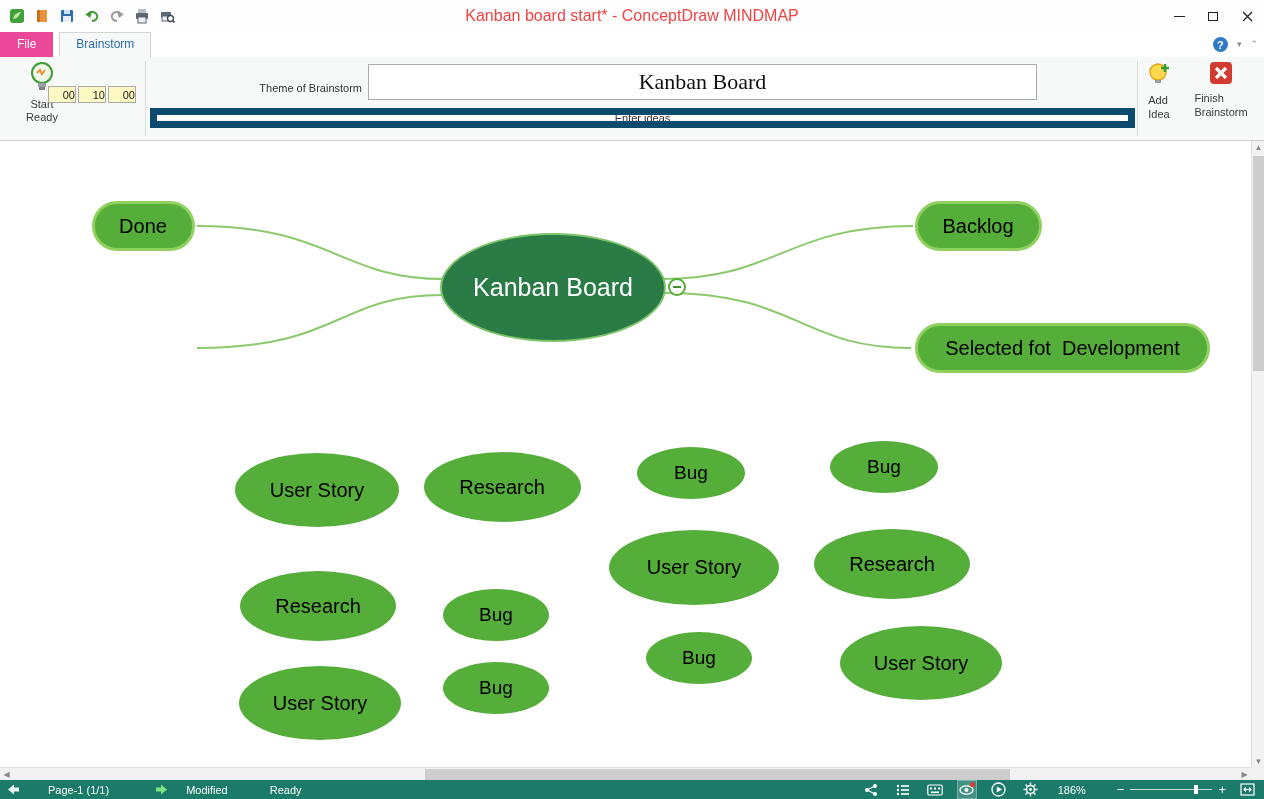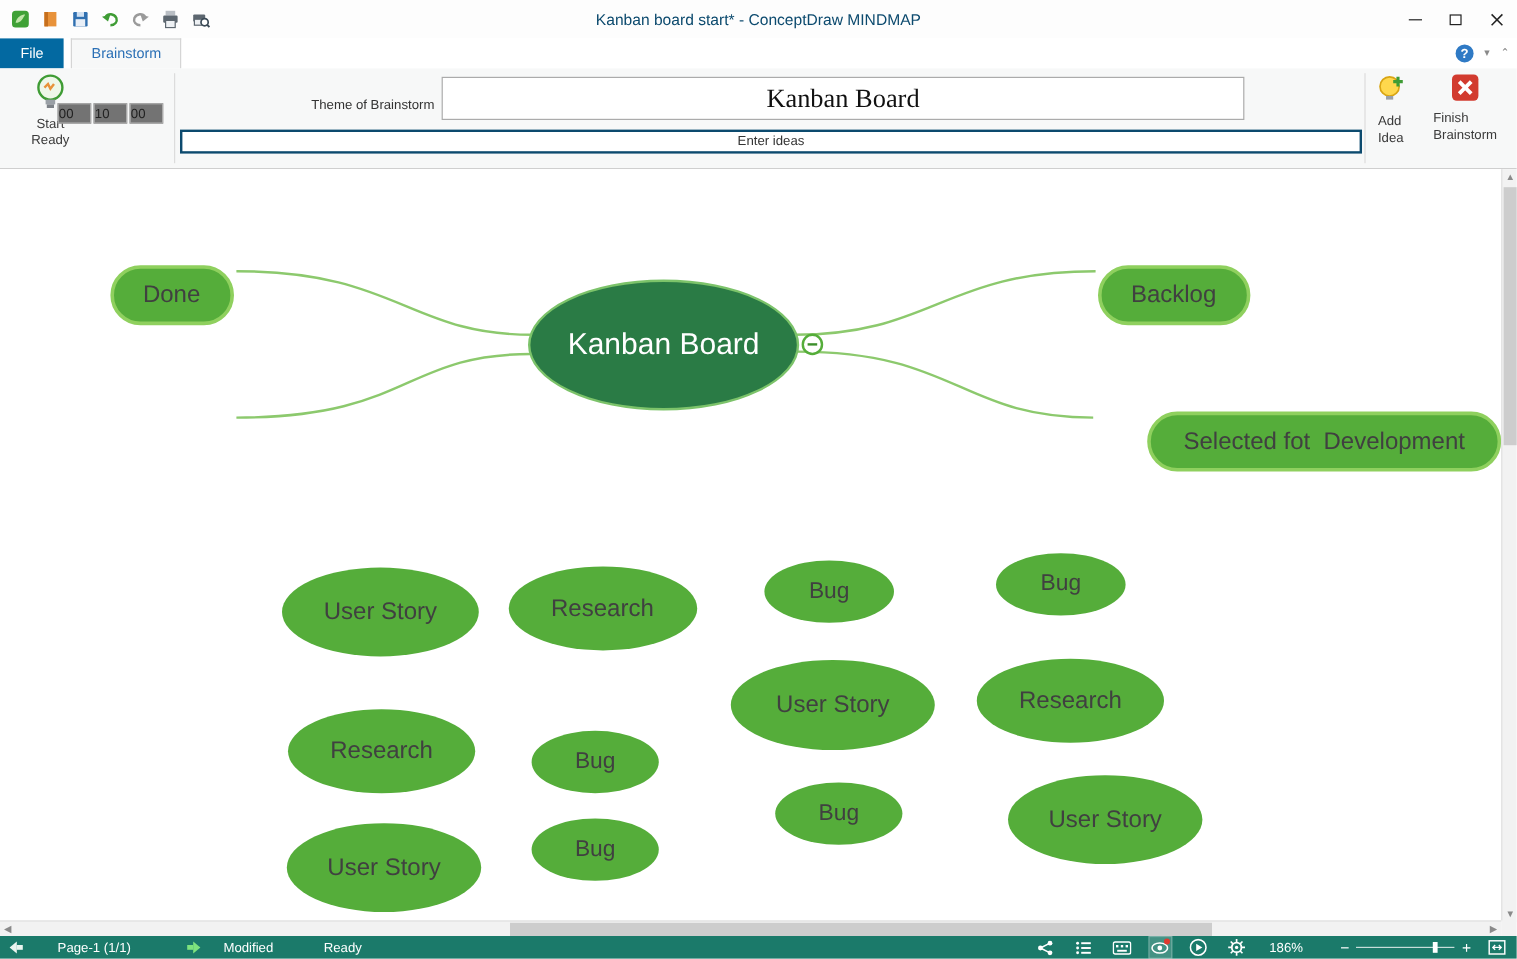--- a/index.html
+++ b/index.html
@@ -4,61 +4,61 @@
 <style>
   * { box-sizing: border-box; margin: 0; padding: 0; }
   html,body { width:1264px; height:799px; overflow:hidden; background:#fff;
               font-family:"Liberation Sans", sans-serif; }
   .app { width:1264px; height:799px; display:flex; flex-direction:column; position:relative; }
 
   
   .titlebar { height:32px; background:#fdfdfd; position:relative; display:flex; align-items:center; }
   .qat { display:flex; align-items:center; gap:7px; padding-left:8px; }
   .qicon { width:18px; height:18px; display:flex; align-items:center; justify-content:center; }
-  .title { position:absolute; left:50%; transform:translateX(-50%); font-size:13px; color:#0c4a6e; white-space:nowrap; }
+  .title { position:absolute; left:50%; transform:translateX(-50%); font-size:16px; color:#ef4444; white-space:nowrap; }
   .wctrls { margin-left:auto; display:flex; }
   .wbtn { width:34px; height:28px; display:flex; align-items:center; justify-content:center; color:#222; }
   .minline { width:11px; height:1px; background:#222; display:block; }
   .maxbox { width:10px; height:9px; border:1px solid #222; display:block; }
 
   
   .tabrow { height:25px; background:#ffffff; display:flex; align-items:flex-end; position:relative; }
   .tab { font-size:12px; padding:4px 16px 5px; cursor:default; }
-  .tab.file { background:#0369a1; color:#fff; margin-left:0; padding:5px 17px 6px; }
+  .tab.file { background:#ec4899; color:#fff; margin-left:0; padding:5px 17px 6px; }
   .tab.active { background:#f7f8f8; color:#2a6fb5; border:1px solid #d5d5d5; border-bottom:none; margin-left:6px; padding:4px 16px 6px; }
   .tabrow-right { position:absolute; right:6px; top:5px; display:flex; align-items:center; gap:9px; }
   .helpq { width:15px; height:15px; border-radius:50%; background:#2f7ac5; color:#fff; font-size:11px; font-weight:bold;
            display:flex; align-items:center; justify-content:center; }
   .caret { color:#8a8a8a; font-size:9px; line-height:1; }
 
   
   .ribbon { height:84px; background:#f7f8f8; border-bottom:1px solid #cfcfcf; position:relative; }
   .rdiv { position:absolute; top:4px; bottom:4px; width:1px; background:#dcdcdc; }
   .timerbtn { position:absolute; left:24px; top:4px; width:36px; height:68px; display:flex; flex-direction:column;
               align-items:center; gap:2px; background:none; border:none; }
   .timerlabel { font-size:11px; color:#3a3a3a; line-height:1.2; text-align:center; }
   .timefields { position:absolute; left:48px; top:29px; display:flex; gap:2px; }
-  .timefield { width:28px; height:17px; font-size:11px; text-align:left; border:1px solid #ababab; background:#737373; color:#222;
+  .timefield { width:28px; height:17px; font-size:11px; text-align:right; border:1px solid #ababab; background:#fef9c3; color:#222;
                font-family:"Liberation Sans",sans-serif; }
   .themelabel { position:absolute; left:200px; top:25px; width:162px; text-align:right; font-size:11px; color:#333; }
   .themeinput { position:absolute; left:368px; top:7px; width:669px; height:36px; border:1px solid #ababab; background:#fff;
                 font-family:"Liberation Serif", serif; font-size:22px; text-align:center; color:#111; }
-  .ideasinput { position:absolute; left:150px; top:51px; width:985px; height:20px; border:2px solid #0c4a6e; background:#fff;
+  .ideasinput { position:absolute; left:150px; top:51px; width:985px; height:20px; border:7px solid #0c4a6e; background:#fff;
                 font-size:11px; text-align:center; color:#222; font-family:"Liberation Sans",sans-serif; }
   .ideasinput::placeholder { color:#333; opacity:1; }
   .bigbtn { position:absolute; top:4px; display:flex; flex-direction:column; align-items:center; gap:3px;
             background:none; border:none; font-size:11px; color:#3a3a3a; line-height:1.25; }
   .bigbtn .blabel { text-align:left; }
 
   
   .workspace { flex:1; position:relative; background:#fff; }
   .canvas { position:absolute; left:0; top:0; width:1251px; height:627px; background:#fff; overflow:hidden; }
   .connlayer { position:absolute; left:0; top:0; }
   .connlayer path { fill:none; stroke:#8cc96d; stroke-width:2; }
-  .node { position:absolute; display:flex; align-items:center; justify-content:center; color:#404040; white-space:pre;margin-top:20px; }
+  .node { position:absolute; display:flex; align-items:center; justify-content:center; color:#000000; white-space:pre; }
   .ellipse { background:#55ad3a; border-radius:50%; }
   .rectnode { background:#55ad3a; border:3px solid #8fd05e; border-radius:25px; }
   .center-node { position:absolute; left:440px; top:92px; width:226px; height:109px; background:#2a7b45;
                  border:2px solid #7cc36a; border-radius:50%; display:flex; align-items:center; justify-content:center;
                  color:#fff; font-size:25px; }
   .collapse { position:absolute; left:668px; top:137px; width:18px; height:18px; border-radius:50%; background:#fff;
               border:2px solid #55ad3a; display:flex; align-items:center; justify-content:center; }
   .collapse .minus { width:8px; height:2px; background:#3d8f2c; }
 
   
@@ -216,21 +216,21 @@
           <path d="M662,138 C778,138 786,85 913,85"></path>
           <path d="M664,152 C798,152 800,207 911,207"></path>
         </svg>
       <div class="center-node">Kanban Board</div>
       <div class="collapse">
           <span class="minus"></span>
         </div>
 
     <div class="node rectnode" style="left: 91.5px; top: 60px; width: 103px; height: 50px; font-size: 20px;">Done</div>
         <div class="node rectnode" style="left: 914.5px; top: 60px; width: 127px; height: 50px; font-size: 20px;">Backlog</div>
-        <div class="node rectnode" style="left: 956px; top: 182px; width: 295px; height: 50px; font-size: 20px;">Selected fot  Development</div>
+        <div class="node rectnode" style="left: 915px; top: 182px; width: 295px; height: 50px; font-size: 20px;">Selected fot  Development</div>
         <div class="node ellipse" style="left: 235px; top: 312px; width: 164px; height: 74px; font-size: 20px;">User Story</div>
         <div class="node ellipse" style="left: 423.5px; top: 311px; width: 157px; height: 70px; font-size: 20px;">Research</div>
         <div class="node ellipse" style="left: 637px; top: 306px; width: 108px; height: 52px; font-size: 19px;">Bug</div>
         <div class="node ellipse" style="left: 830px; top: 300px; width: 108px; height: 52px; font-size: 19px;">Bug</div>
         <div class="node ellipse" style="left: 609px; top: 388.5px; width: 170px; height: 75px; font-size: 20px;">User Story</div>
         <div class="node ellipse" style="left: 814px; top: 388px; width: 156px; height: 70px; font-size: 20px;">Research</div>
         <div class="node ellipse" style="left: 240px; top: 430px; width: 156px; height: 70px; font-size: 20px;">Research</div>
         <div class="node ellipse" style="left: 443px; top: 448px; width: 106px; height: 52px; font-size: 19px;">Bug</div>
         <div class="node ellipse" style="left: 646px; top: 491px; width: 106px; height: 52px; font-size: 19px;">Bug</div>
         <div class="node ellipse" style="left: 840px; top: 485px; width: 162px; height: 74px; font-size: 20px;">User Story</div>

